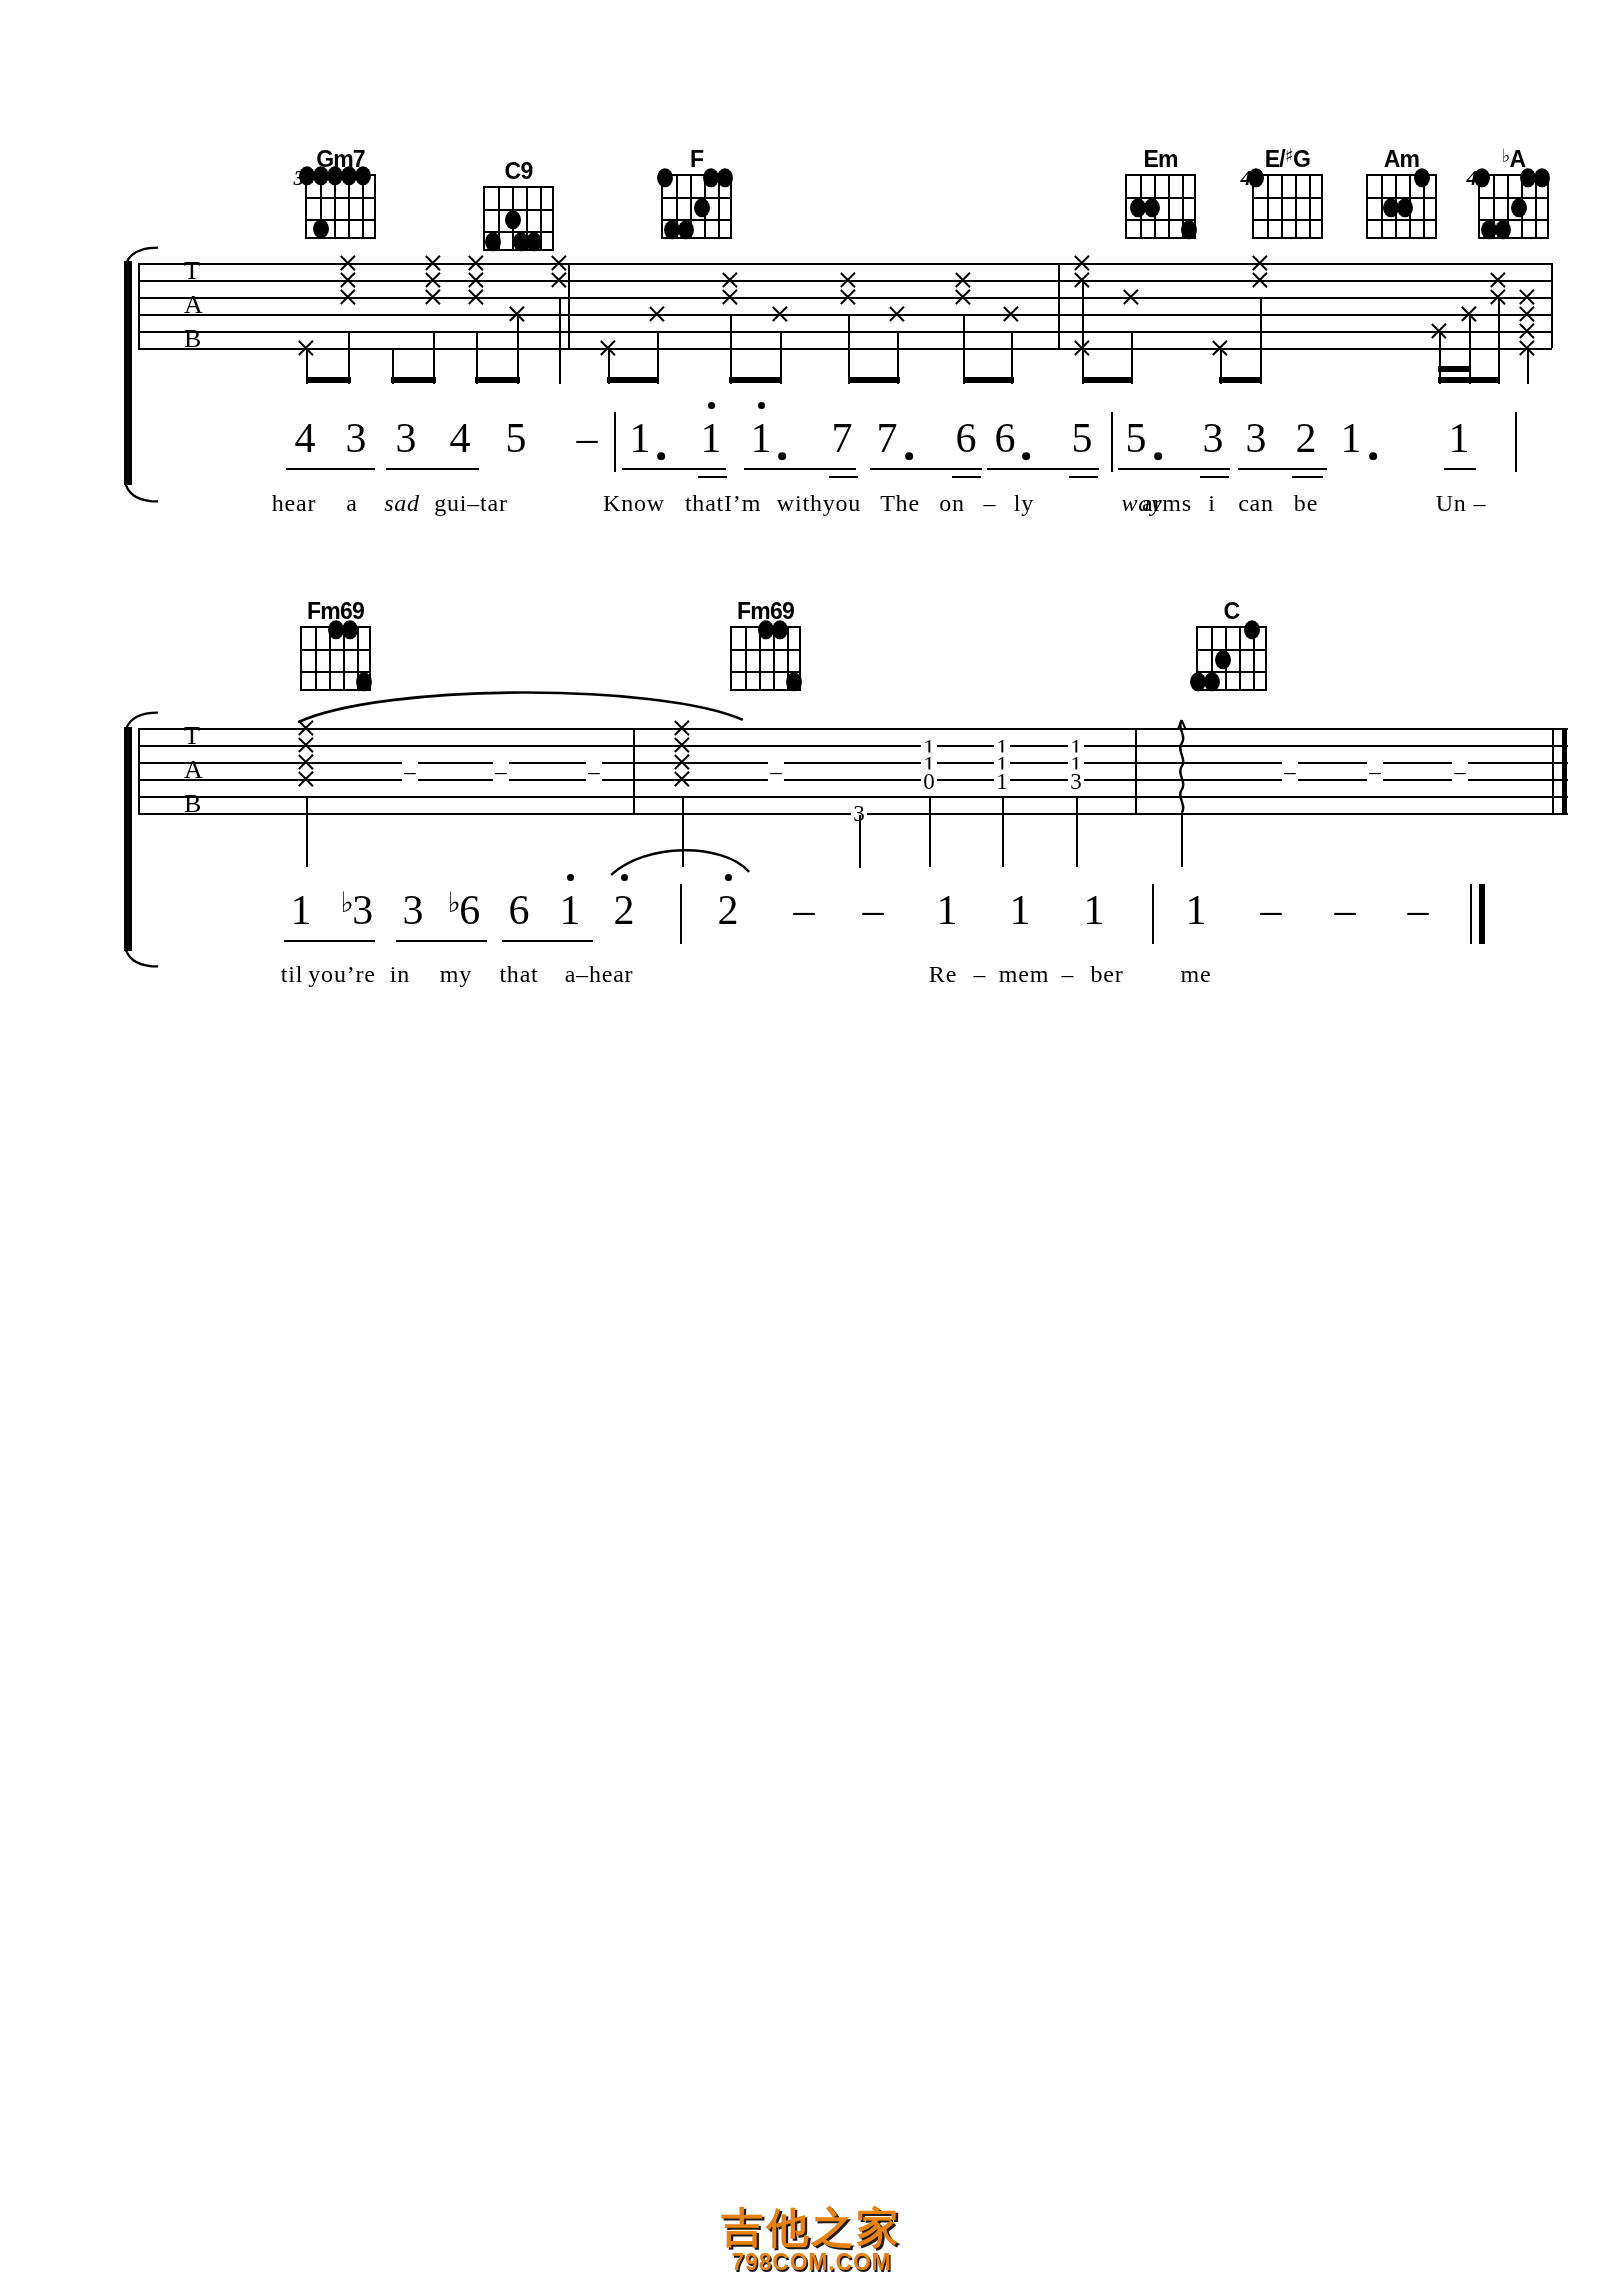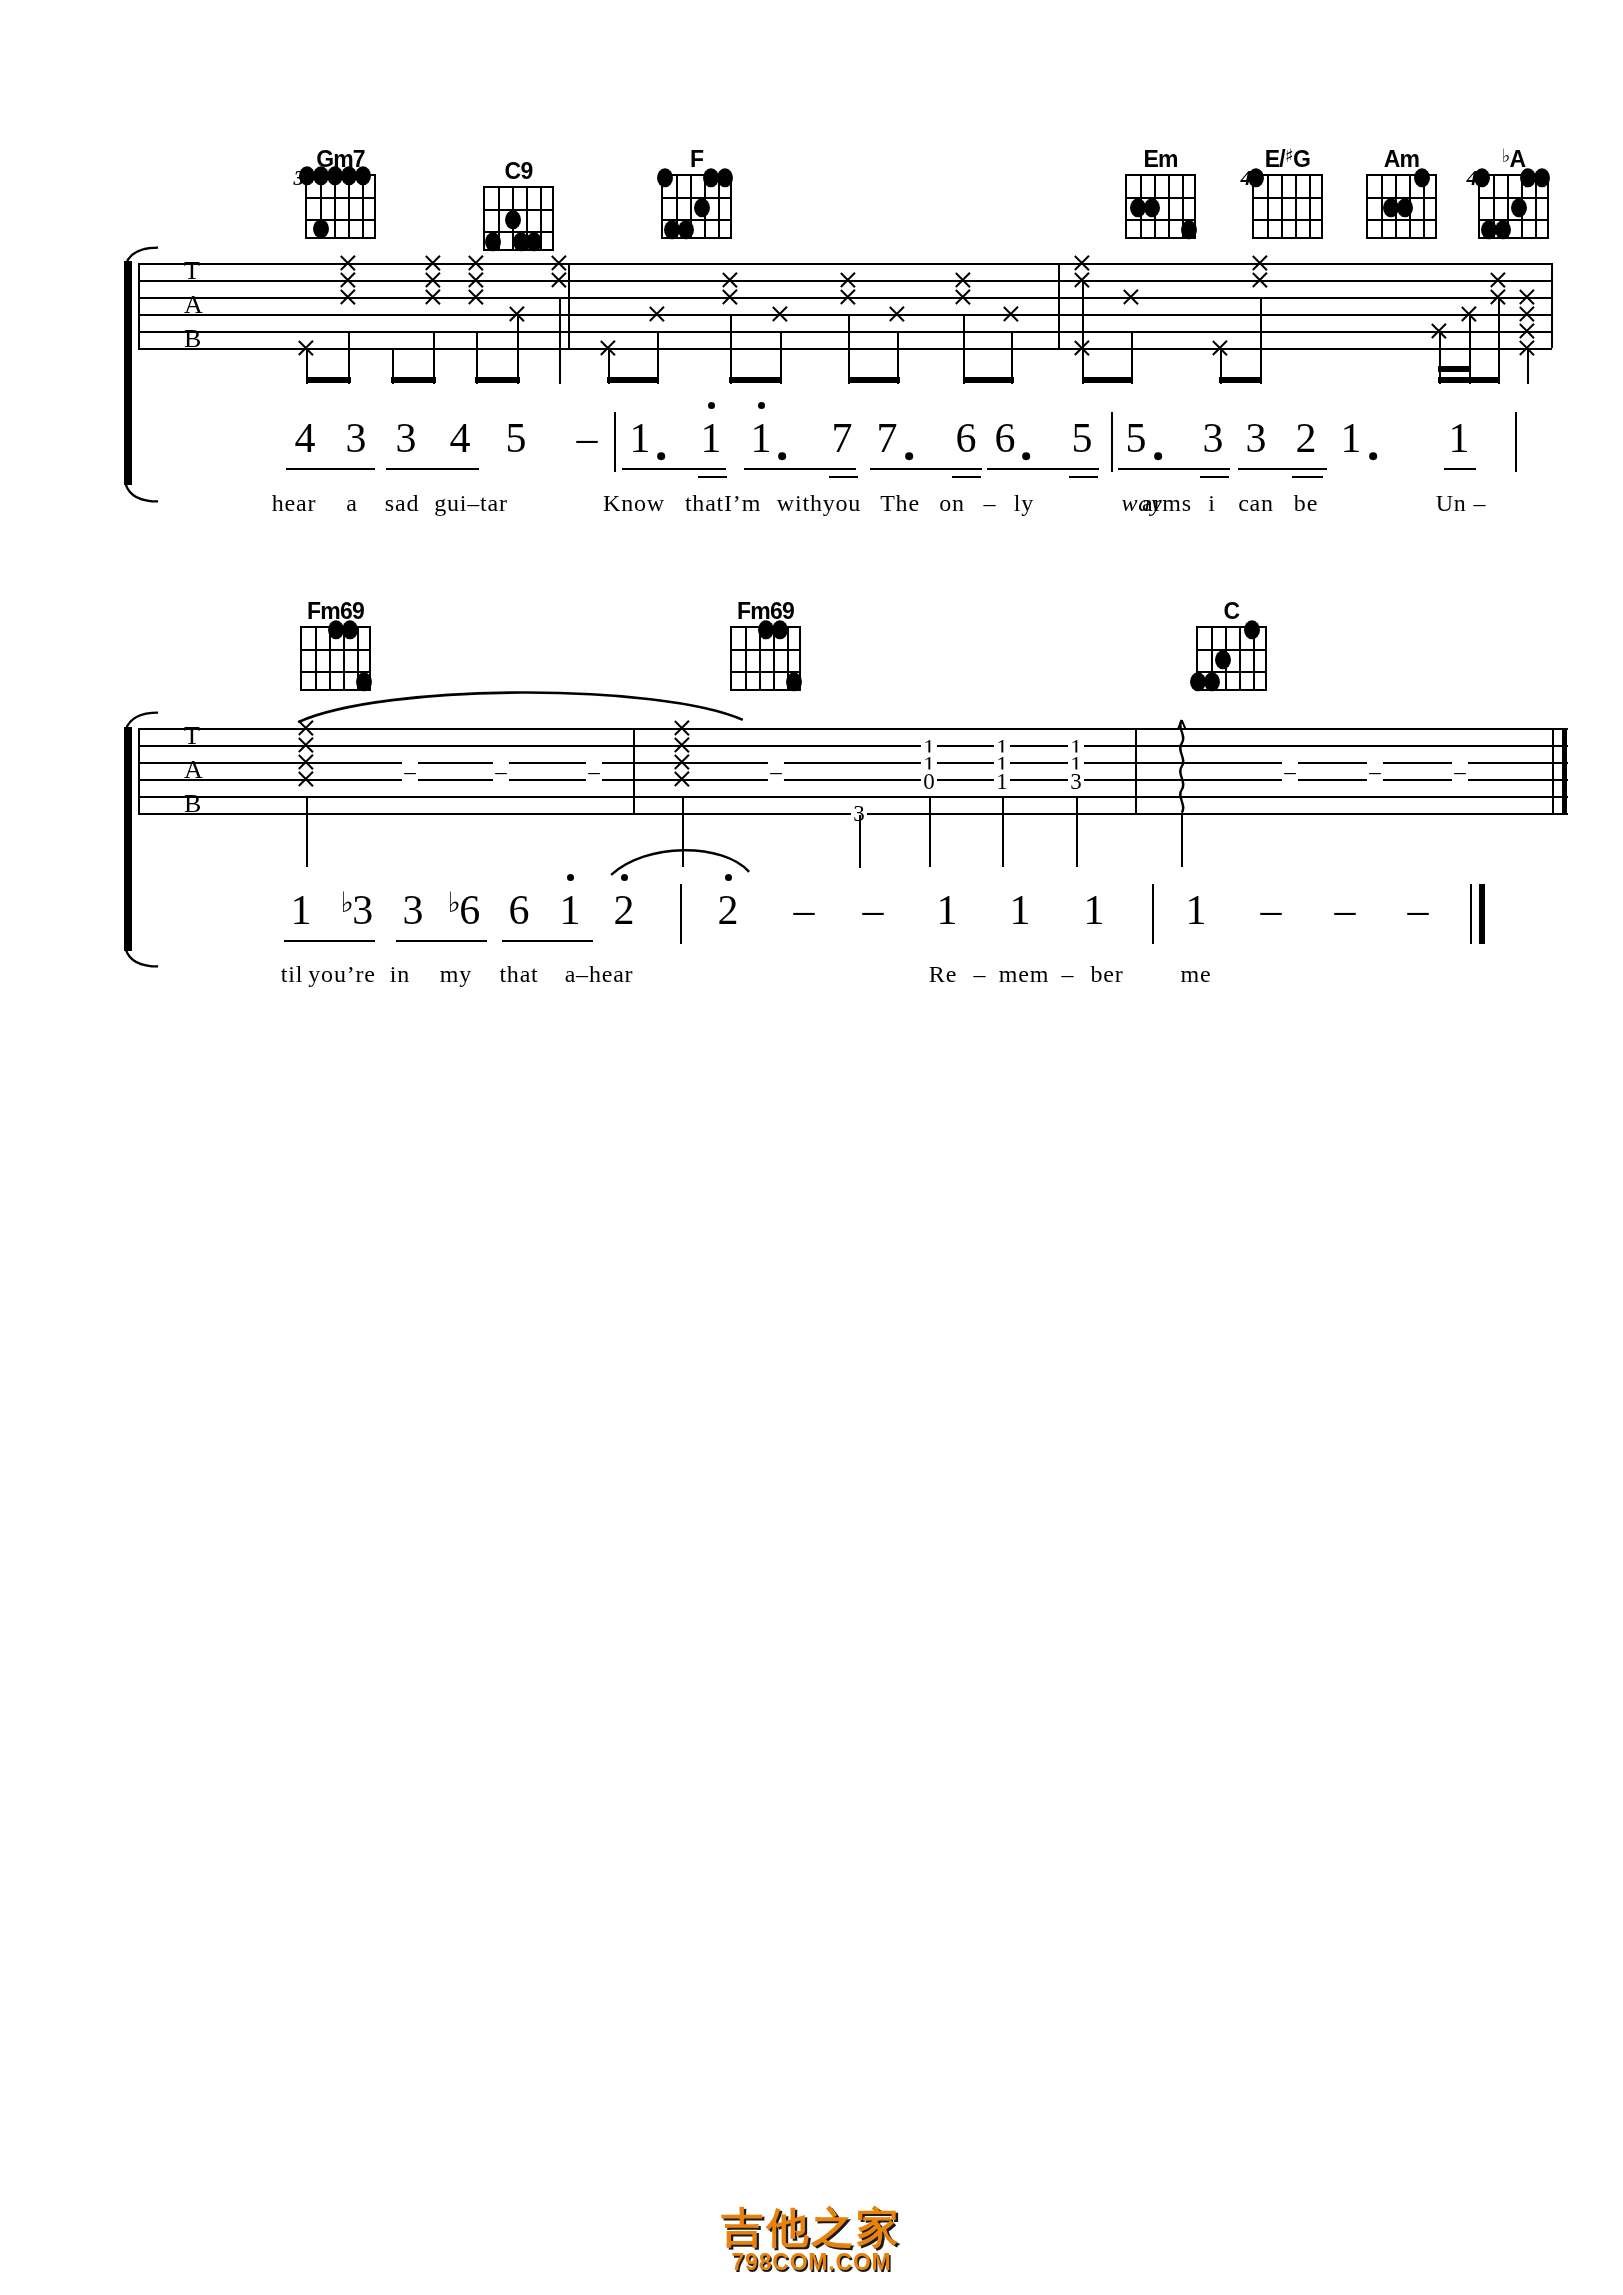--- a/index.html
+++ b/index.html
@@ -398,21 +398,21 @@
 
       <div class="jpnote" style="left:1459px;top:0;">1</div>
       <div class="ubeam" style="left:1444px;top:51px;width:32px;"></div>
 
       <div class="jpbar" style="left:1515px;top:-4.6px;height:60px;"></div>
     </div>
 
     <div class="abs" style="left:0;top:491px;width:1315px;height:34px;">
       <div class="lyr" style="left:294px;">hear</div>
       <div class="lyr" style="left:352px;">a</div>
-      <div class="lyr" style="left:402px;">sad</div>
+      <div class="lyr" style="left:402px;font-style:italic;">sad</div>
       <div class="lyr" style="left:471px;">gui–tar</div>
       <div class="lyr" style="left:634px;">Know</div>
       <div class="lyr" style="left:723px;">thatI’m</div>
       <div class="lyr" style="left:819px;">withyou</div>
       <div class="lyr" style="left:900px;">The</div>
       <div class="lyr" style="left:952px;">on</div>
       <div class="lyr" style="left:990px;">–</div>
       <div class="lyr" style="left:1024px;">ly</div>
       <div class="lyr" style="left:1142px;font-style:italic;">way</div>
       <div class="lyr" style="left:1167px;">arms</div>

